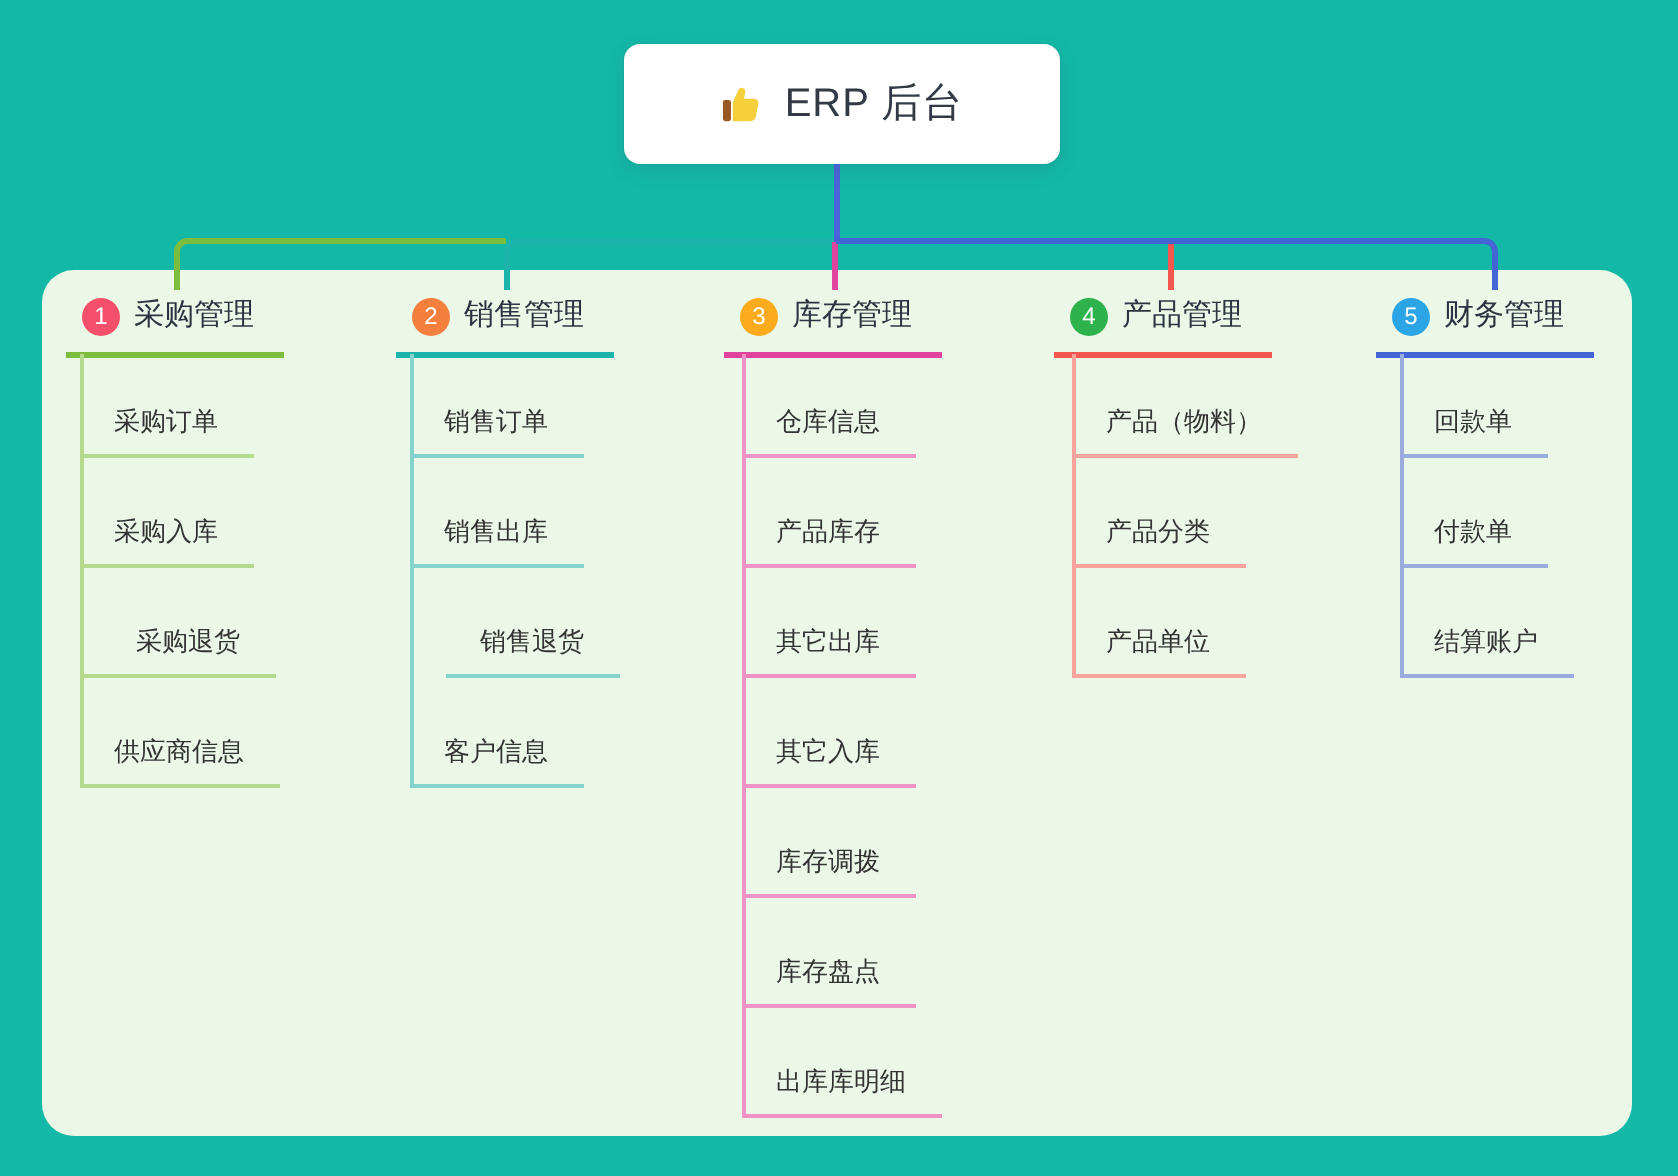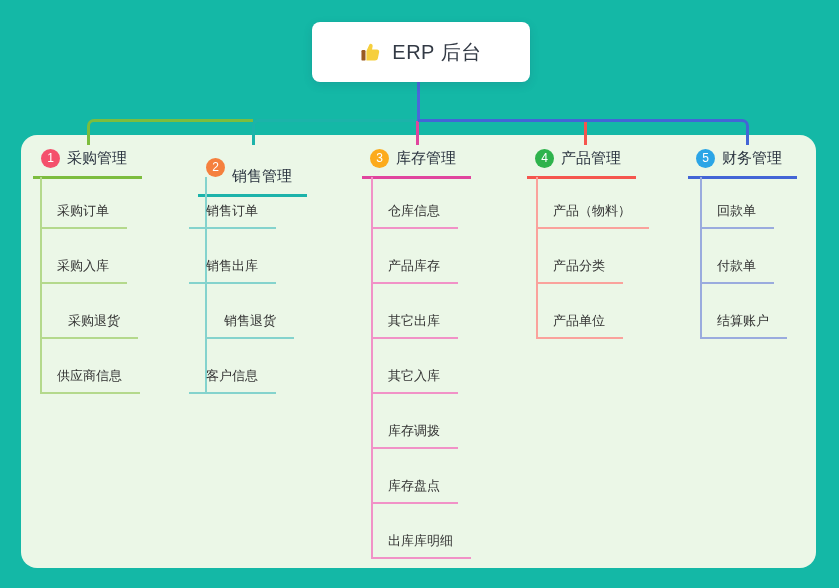--- a/index.html
+++ b/index.html
@@ -59,21 +59,21 @@
   .items { position:absolute; top:174px; display:flex; flex-direction:column; align-items:flex-start; }
   .item  { height:55px; display:flex; align-items:flex-end; cursor:pointer; }
   .item-label {
     display:inline-block; padding:0 18px 7px 17px;
     border-bottom:2px solid transparent;
     font-size:13px; line-height:18px; color:#333333; white-space:nowrap;
   }
 
   
   .bx0 .branch-label{left:33px}  .bx0 .vline{left:40px;height:217px}  .bx0 .items{left:40px}
-  .bx1 .branch-label{left:198px} .bx1 .vline{left:205px;height:217px} .bx1 .items{left:189px}
+  .bx1 .branch-label{left:198px} .bx1 .vline{left:205px;height:217px} .bx1 .items{left:205px}
   .bx2 .branch-label{left:362px} .bx2 .vline{left:371px;height:382px} .bx2 .items{left:371px}
   .bx3 .branch-label{left:527px} .bx3 .vline{left:536px;height:162px} .bx3 .items{left:536px}
   .bx4 .branch-label{left:688px} .bx4 .vline{left:700px;height:162px} .bx4 .items{left:700px}
 </style>
 </head>
 <body>
 
 <div id="stage">
 
   <div id="map-bg" style="background-color: rgb(235, 247, 231);"></div>
@@ -113,21 +113,21 @@
         </div>
       <div class="item">
           <span class="item-label" style="border-bottom-color: rgb(180, 217, 140); color: rgb(51, 51, 51);">供应商信息</span>
         </div>
     </div>
   </div>
 
   <div class="bx1">
     <div class="branch-label" style="border-bottom-color: rgb(28, 179, 170);">
       <span class="badge" style="background-color: rgb(245, 128, 62);">2</span>
-      <span class="branch-title" style="color: rgb(43, 52, 64); margin-top: 18px;">销售管理</span>
+      <span class="branch-title" style="color: rgb(43, 52, 64);">销售管理</span>
     </div>
     <div class="vline" style="background-color: rgb(132, 211, 205);"></div>
     <div class="items">
       <div class="item">
           <span class="item-label" style="border-bottom-color: rgb(132, 211, 205); color: rgb(51, 51, 51);">销售订单</span>
         </div>
       <div class="item">
           <span class="item-label" style="border-bottom-color: rgb(132, 211, 205); color: rgb(51, 51, 51);">销售出库</span>
         </div>
       <div class="item">

